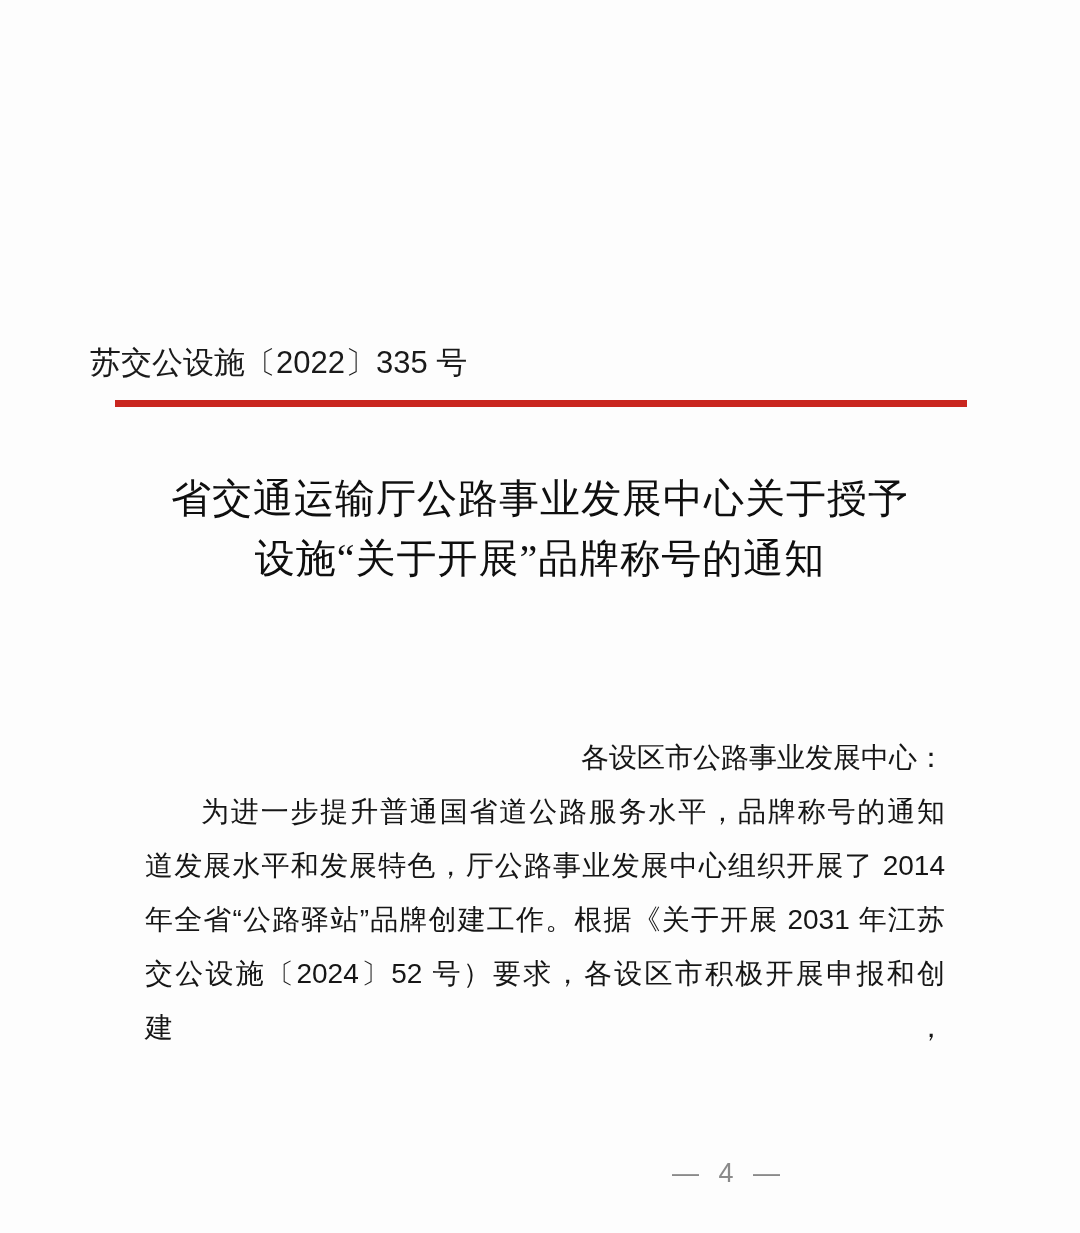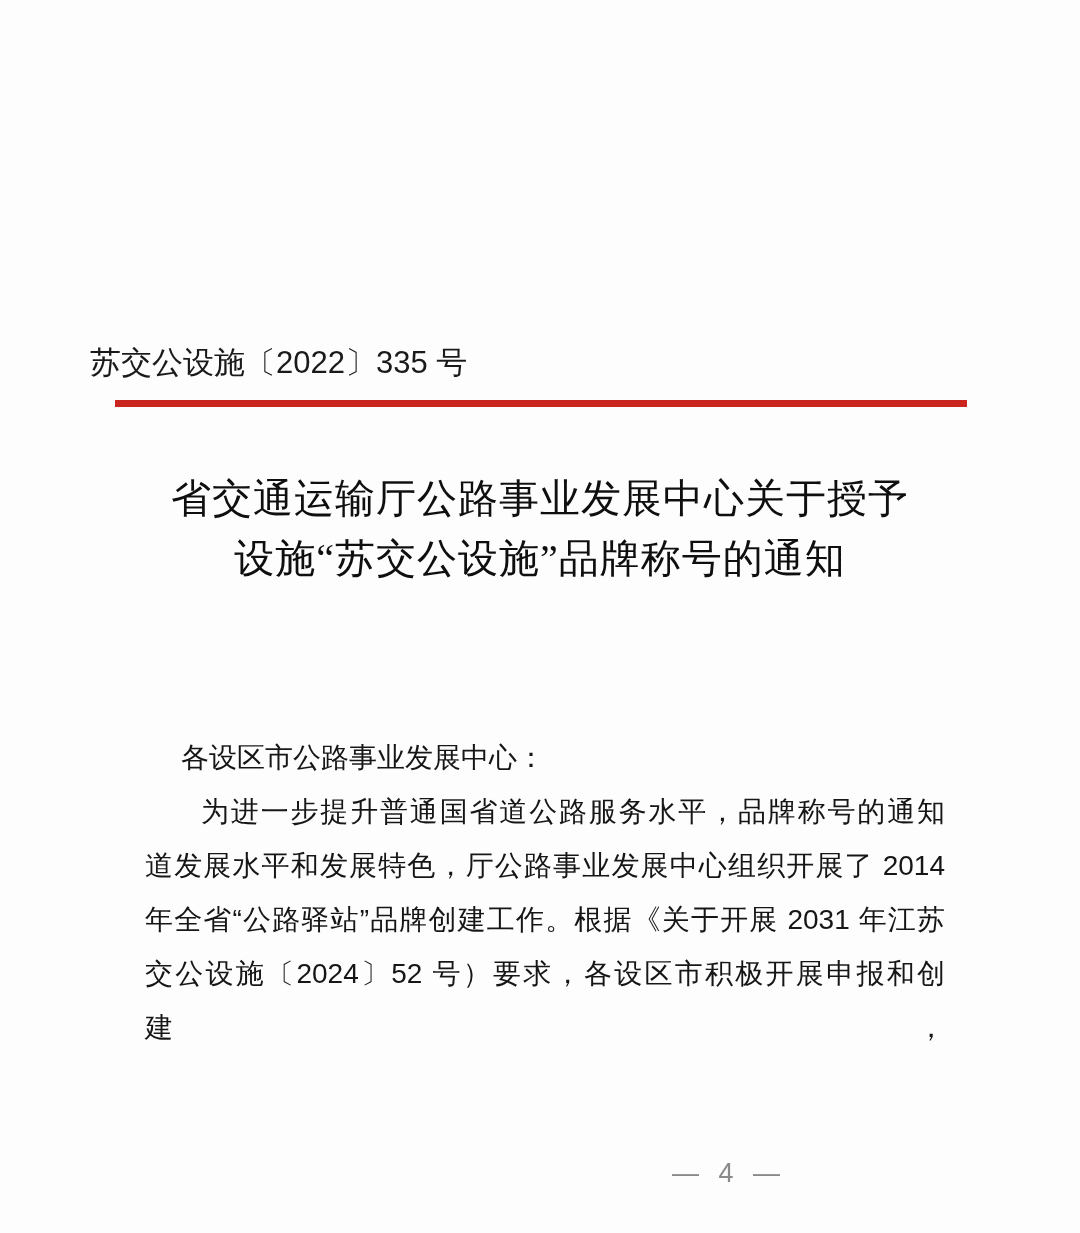--- a/index.html
+++ b/index.html
@@ -68,21 +68,21 @@
 
   
   .body-block {
     position: absolute;
     top: 731px; left: 145px; width: 800px;
     font-size: 28px;
     line-height: 54px;
     color: #161616;
     font-weight: 500;
   }
-  .salutation { text-align: left; white-space: nowrap; margin-left: 36px; }
+  .salutation { text-align: right; white-space: nowrap; }
   .para-line {
     text-align: justify;
     text-align-last: justify;
     text-justify: inter-character;
   }
   .para-line.indent { text-indent: 56px; }
 
   
   .page-number {
     position: absolute;
@@ -99,21 +99,21 @@
 
 <div class="page">
 
 
   <div class="doc-number">苏交公设施〔2022〕335 号</div>
 
   <div class="red-line"></div>
 
   <div class="doc-title">
     <div class="line">省交通运输厅公路事业发展中心关于授予</div>
-    <div class="line">设施“苏交公设施”品牌称号的通知</div>
+    <div class="line">设施“关于开展”品牌称号的通知</div>
   </div>
 
   <div class="body-block">
     <div class="salutation">各设区市公路事业发展中心：</div>
     <div class="para-line indent">为进一步提升普通国省道公路服务水平，品牌称号的通知</div>
     <div class="para-line">道发展水平和发展特色，厅公路事业发展中心组织开展了 2014</div>
     <div class="para-line">年全省“公路驿站”品牌创建工作。根据《关于开展 2031 年江苏</div>
     <div class="para-line">交公设施〔2024〕52 号）要求，各设区市积极开展申报和创建，</div>
   </div>
 

